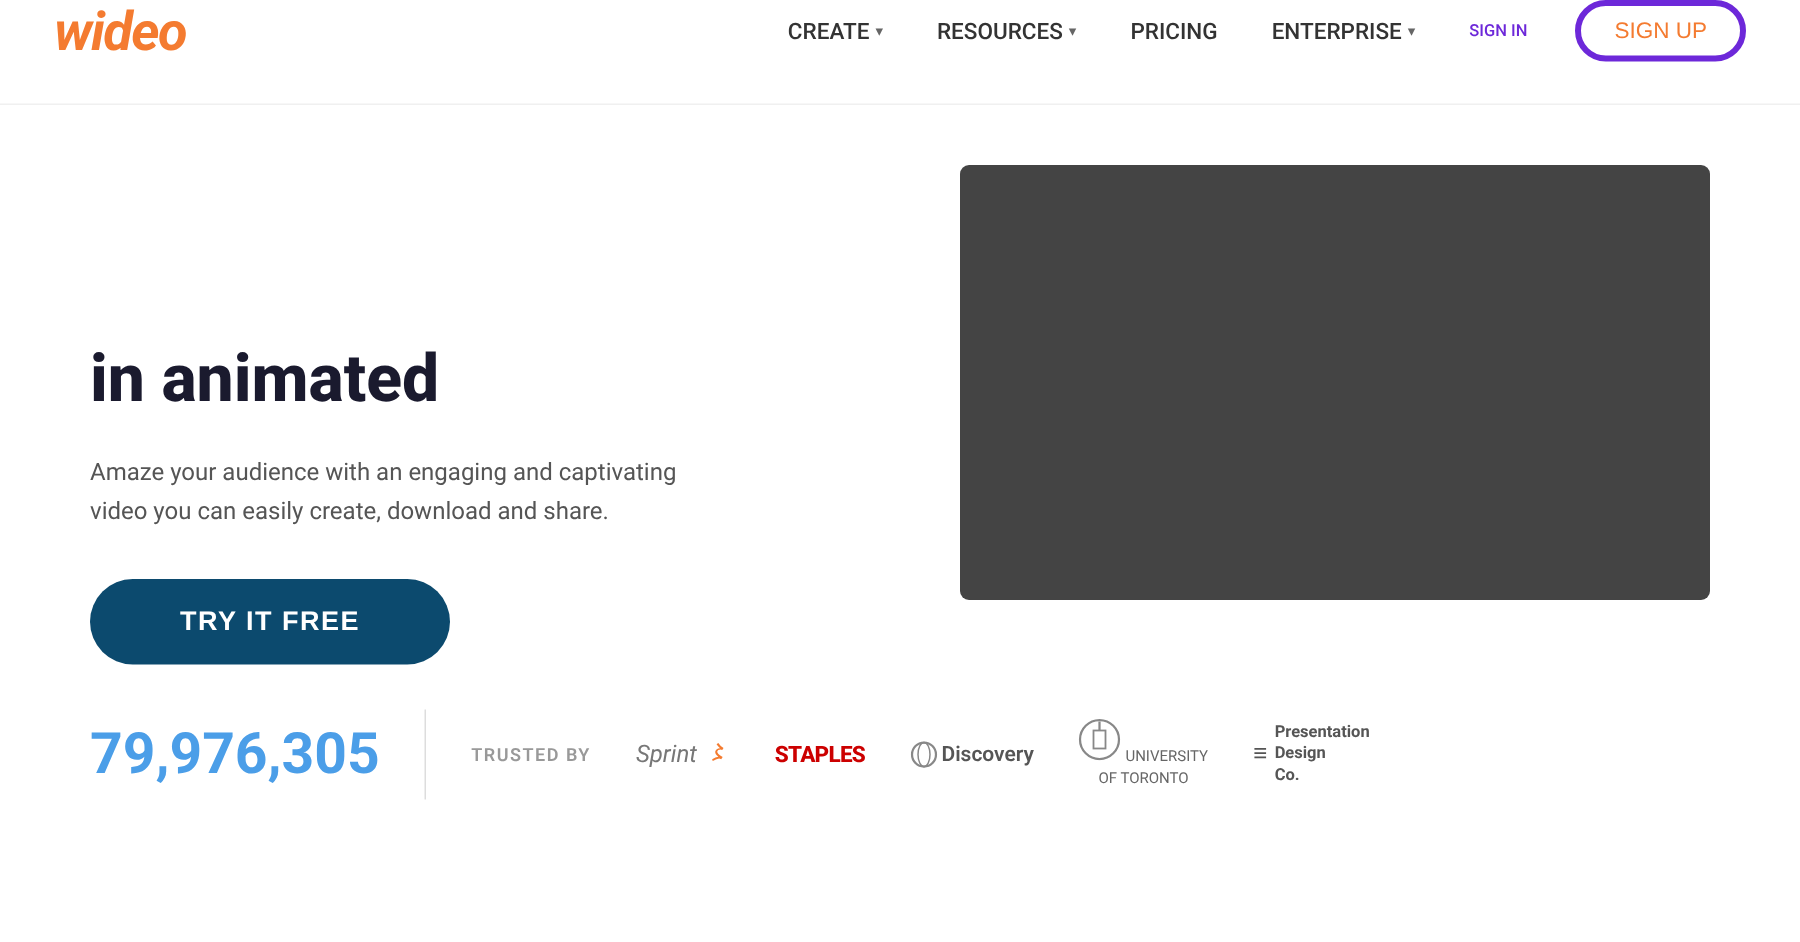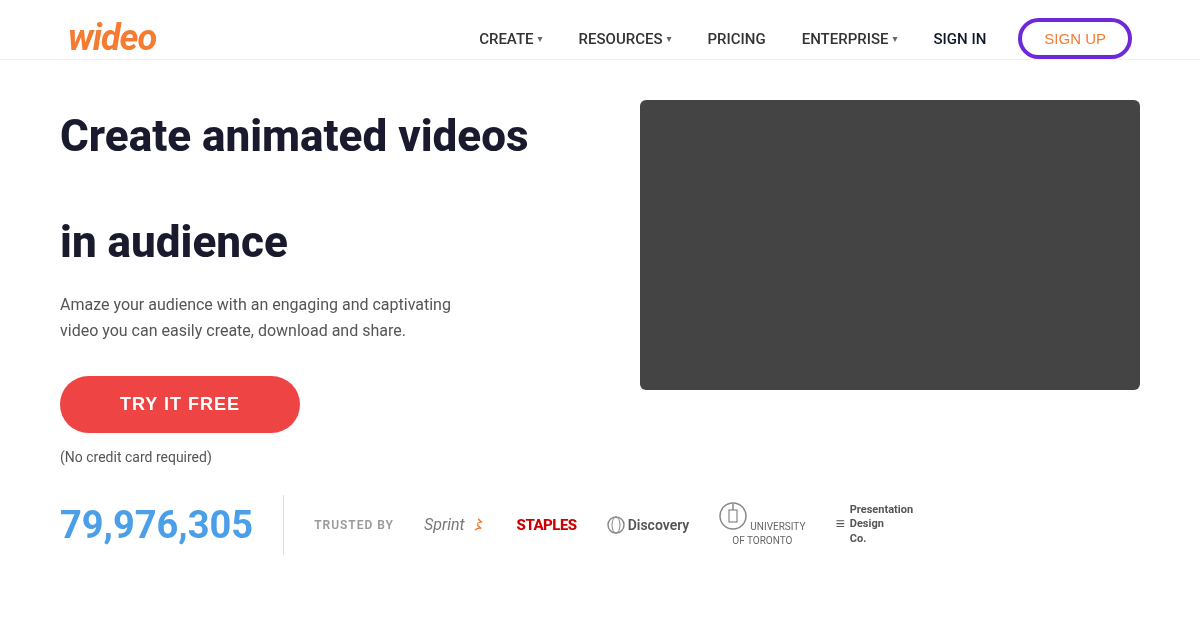--- a/index.html
+++ b/index.html
@@ -12,23 +12,23 @@
       font-family: -apple-system, BlinkMacSystemFont, 'Segoe UI', Roboto, sans-serif;
       background: #ffffff;
       width: 1200px;
       height: 628px;
       overflow: hidden;
     }
 
     
     nav {
       display: flex;
-      align-items: flex-end;
-      padding: 0 68px;
-      height: 60px;
+      align-items: flex-start;
+      padding: 0 36px;
+      height: 70px;
       border-bottom: 1px solid #f0f0f0;
     }
 
     .logo-wrap {
       margin-right: auto;
     }
 
     .logo-text {
       font-size: 36px;
       font-weight: 700;
@@ -56,23 +56,23 @@
       text-decoration: none;
     }
 
     .nav-item .chevron {
       font-size: 10px;
       color: #666;
     }
 
     .nav-sign-in {
       padding: 8px 14px;
-      font-size: 15px;
+      font-size: 11px;
       font-weight: 500;
-      color: #0f172a;
+      color: #6d28d9;
       cursor: pointer;
     }
 
     .nav-signup {
       padding: 8px 22px;
       font-size: 15px;
       font-weight: 500;
       color: #f47b30;
       border: 4px solid #6d28d9;
       border-radius: 25px;
@@ -105,21 +105,21 @@
     .hero-subtitle {
       font-size: 16px;
       color: #555;
       line-height: 1.6;
       margin-bottom: 32px;
       max-width: 430px;
     }
 
     .cta-button {
       display: inline-block;
-      background: #ef4444;
+      background: #0c4a6e;
       color: #fff;
       font-size: 18px;
       font-weight: 700;
       letter-spacing: 1px;
       padding: 18px 60px;
       border-radius: 40px;
       cursor: pointer;
       border: none;
       text-transform: uppercase;
     }
@@ -281,27 +281,26 @@
       <span class="chevron">▾</span>
     </a>
     <span class="nav-sign-in">SIGN IN</span>
     <button class="nav-signup">SIGN UP</button>
   </div>
 </nav>
 
 <div class="hero">
   <div class="hero-left">
     <h1 class="hero-title">
-      <span>Create animated videos</span><br>
       <br>
-      <span>in audience</span>
+      <br>
+      <span>in animated</span>
     </h1>
     <p class="hero-subtitle">Amaze your audience with an engaging and captivating video you can easily create, download and share.</p>
     <button class="cta-button">TRY IT FREE</button>
-    <p class="no-cc">(No credit card required)</p>
   </div>
 
   <div class="hero-right"></div>
 </div>
 
 <div class="stats-bar">
   <div class="stat-block">
     <span class="stat-number">79,976,305</span>
   </div>
 

